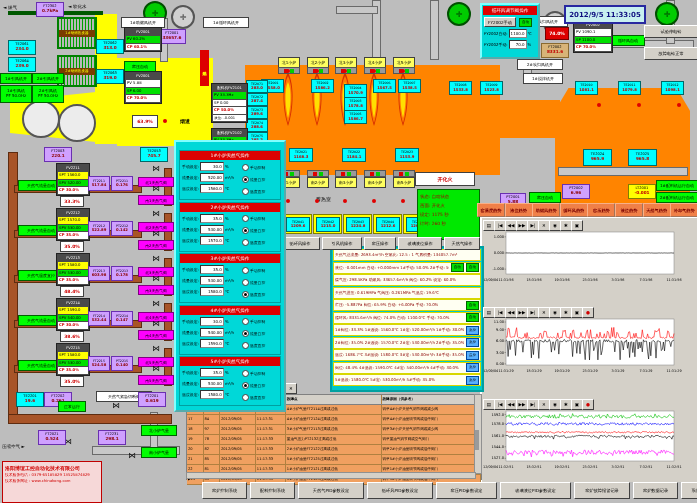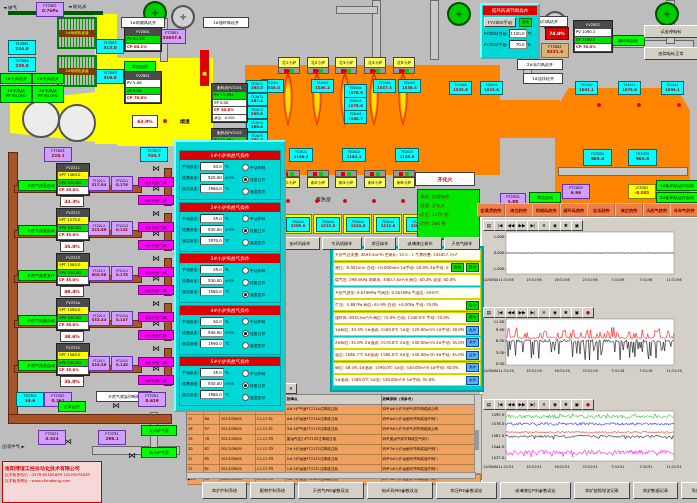--- a/index.html
+++ b/index.html
@@ -137,20 +137,21 @@
   <div class="txt" style="left:180px;top:118px;font-size:5px;font-weight:bold;">烟道</div>
   <div class="txt" style="left:316px;top:196px;font-size:5px;">蓄热室</div>
   <div class="vbar" style="left:200px;top:50px;width:9px;height:36px;">助燃风开</div>
   <div class="pct" style="left:132px;top:115px;width:24px;height:11px;">63.9%</div>
   <div class="redpct" style="left:545px;top:27px;width:22px;height:11px;">74.0%</div>
   <div class="wlabel" style="left:96px;top:391px;width:54px;height:9px;">天然气紧急切断阀</div>
   <div class="valve" style="left:112px;top:402px;">⋈</div>
   <div class="valve" style="left:64px;top:438px;">⋈</div>
   <div class="valve" style="left:128px;top:452px;">⋈</div>
 
+  <div class="datebox" style="left:564px;top:5px;width:78px;height:15px;">2012/9/5 11:33:05</div>
 
   <div class="cpanel" style="left:480px;top:3px;width:56px;height:52px;">
     <div class="title">循环风调节阀操作</div>
     <div class="fieldrow">
       <span class="btn3d" style="position:static;width:30px;height:8px;">FY2002手动</span>
       <span class="badge">自动</span>
     </div>
     <div class="fieldrow">
       <span>FY2002自动:</span>
       <span class="inp" style="min-width:14px;">1100.0</span>

